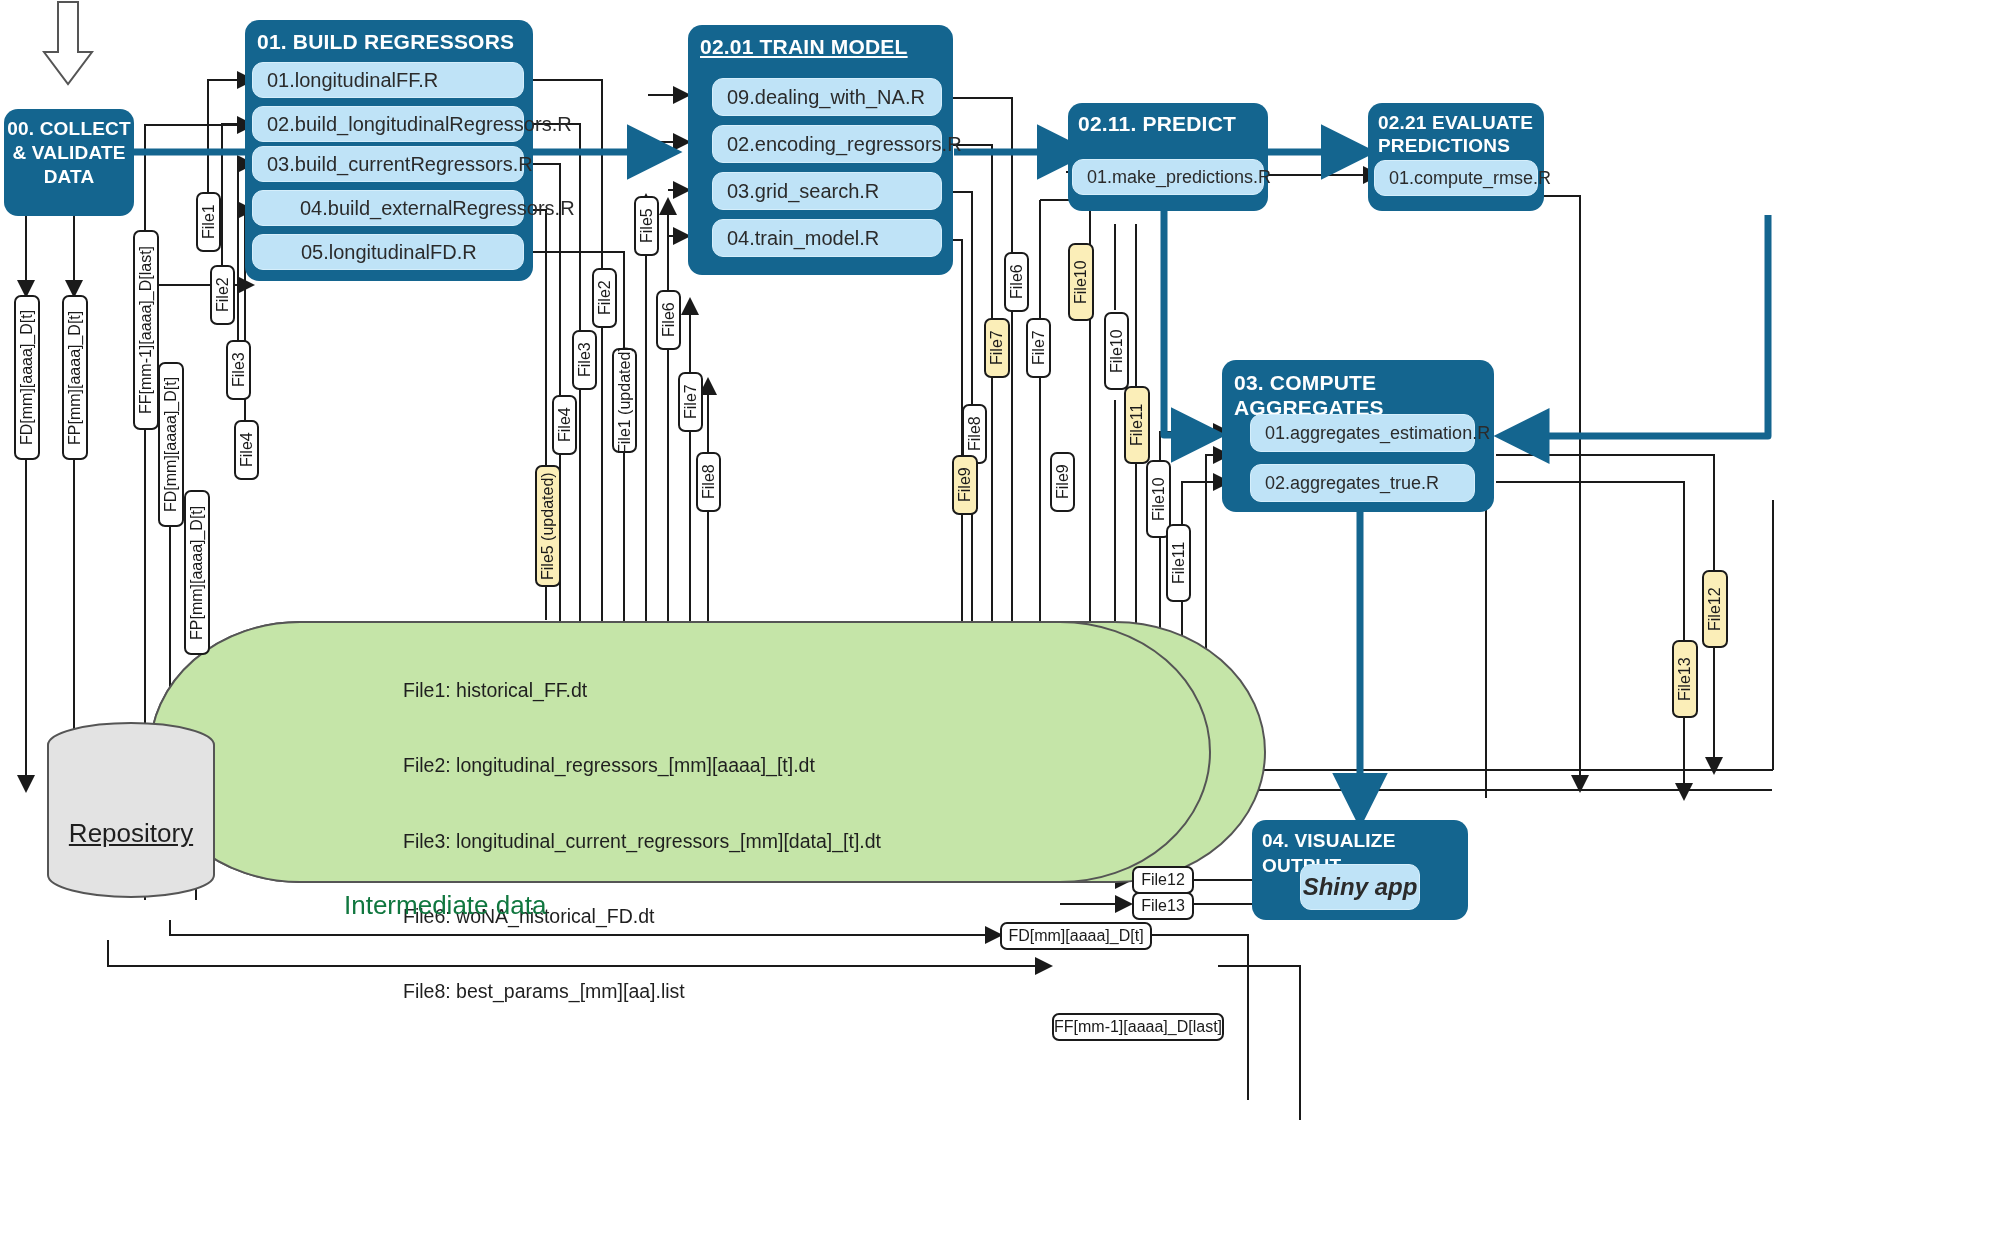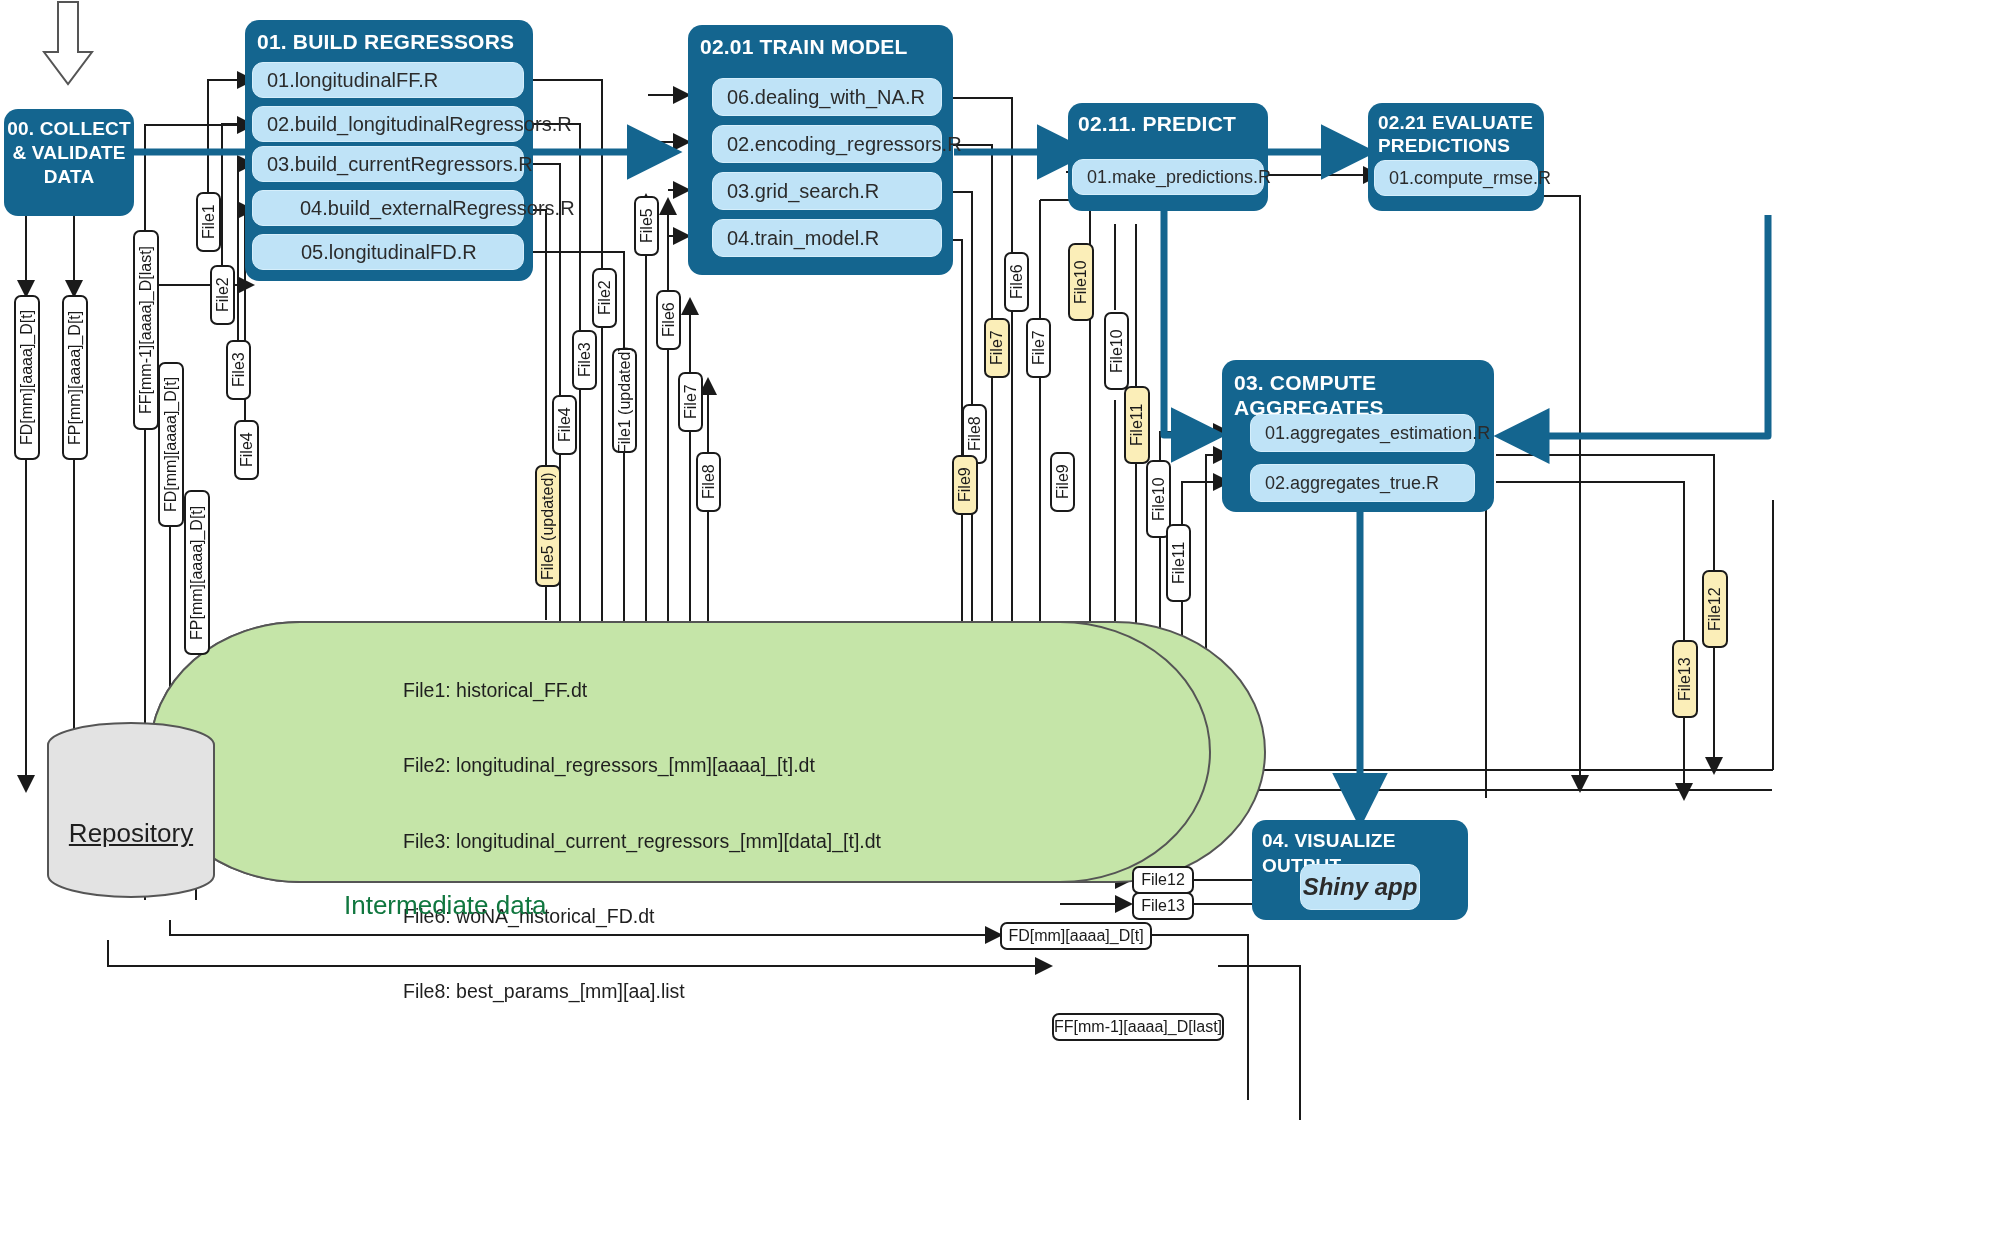--- a/index.html
+++ b/index.html
@@ -177,23 +177,23 @@
   <div class="stage" style="left:245px;top:20px;width:288px;height:261px;">
     <div class="stage-title" style="left:12px;top:9px;">01. BUILD REGRESSORS</div>
   </div>
   <div class="script" style="left:252px;top:62px;width:272px;height:36px;">01.longitudinalFF.R</div>
   <div class="script" style="left:252px;top:106px;width:272px;height:36px;">02.build_longitudinalRegressors.R</div>
   <div class="script" style="left:252px;top:146px;width:272px;height:36px;">03.build_currentRegressors.R</div>
   <div class="script" style="left:252px;top:190px;width:272px;height:36px;padding-left:47px;">04.build_externalRegressors.R</div>
   <div class="script" style="left:252px;top:234px;width:272px;height:36px;padding-left:48px;">05.longitudinalFD.R</div>
 
   <div class="stage" style="left:688px;top:25px;width:265px;height:250px;">
-    <div class="stage-title" style="left:12px;top:9px;">02.01 TRAIN MODEL</div>
-  </div>
-  <div class="script" style="left:712px;top:78px;width:230px;height:38px;">06.dealing_with_NA.R</div>
+    <div class="stage-title" style="left:12px;top:9px;text-decoration:underline;">02.01 TRAIN MODEL</div>
+  </div>
+  <div class="script" style="left:712px;top:78px;width:230px;height:38px;">09.dealing_with_NA.R</div>
   <div class="script" style="left:712px;top:125px;width:230px;height:38px;">02.encoding_regressors.R</div>
   <div class="script" style="left:712px;top:172px;width:230px;height:38px;">03.grid_search.R</div>
   <div class="script" style="left:712px;top:219px;width:230px;height:38px;">04.train_model.R</div>
 
   <div class="stage" style="left:1068px;top:103px;width:200px;height:108px;">
     <div class="stage-title" style="left:10px;top:8px;">02.11. PREDICT</div>
   </div>
   <div class="script" style="left:1072px;top:159px;width:192px;height:36px;font-size:18px;">01.make_predictions.R</div>
 
   <div class="stage" style="left:1368px;top:103px;width:176px;height:108px;">

